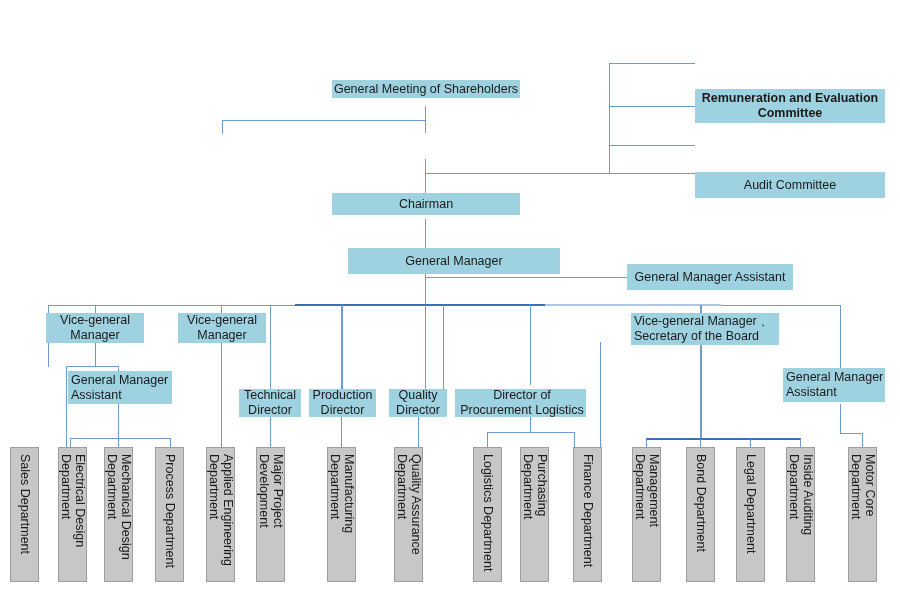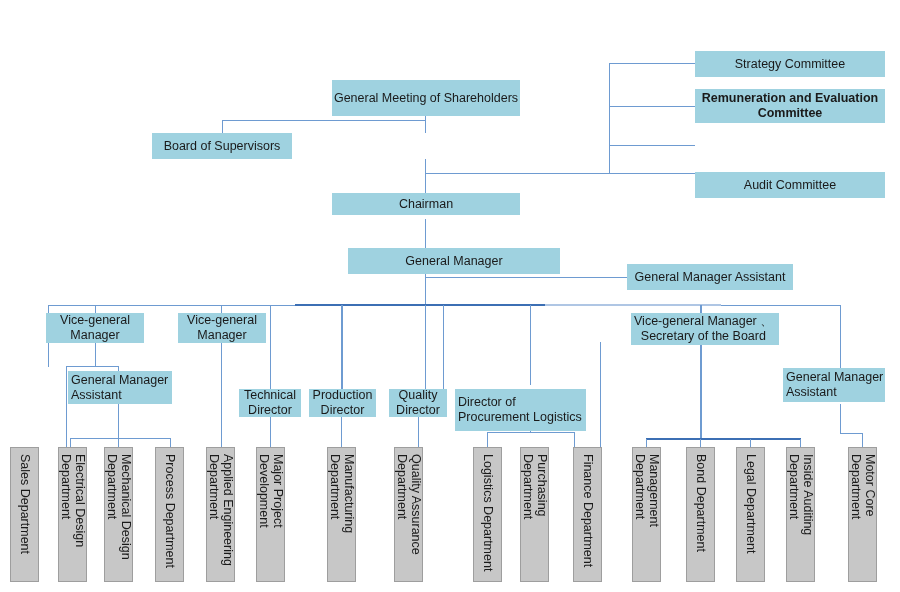--- a/index.html
+++ b/index.html
@@ -136,64 +136,58 @@
   <div class="line thick" style="left:646px; top:438px; width:155px;"></div>
   <div class="line v" style="left:646px; top:439px; height:9px;"></div>
   <div class="line v" style="left:700px; top:439px; height:9px;"></div>
   <div class="line v" style="left:750px; top:439px; height:9px;"></div>
   <div class="line v" style="left:800px; top:439px; height:9px;"></div>
 
   <div class="line v" style="left:840px; top:404px; height:29px;"></div>
   <div class="line h" style="left:840px; top:433px; width:22px;"></div>
   <div class="line v" style="left:862px; top:433px; height:15px;"></div>
 
-  <div class="node blue" style="left:332px; top:80px; width:188px; height:36px;align-items:center;">
+  <div class="node blue" style="left:332px; top:80px; width:188px; height:18px;align-items:center;">
     <span>General Meeting of Shareholders</span>
   </div>
 
-  <div class="node blue" style="left:152px; top:133px; width:140px; height:26px;">
-    <span>Board of Supervisors</span>
-  </div>
 
 
   <div class="node blue" style="left:332px; top:193px; width:188px; height:22px;">
     <span>Chairman</span>
   </div>
 
   <div class="node blue" style="left:332px; top:248px; width:212px; height:26px;margin-left:16px;">
     <span>General Manager</span>
   </div>
 
   <div class="node blue" style="left:627px; top:264px; width:166px; height:26px;">
     <span>General Manager Assistant</span>
   </div>
 
-  <div class="node blue" style="left:695px; top:51px; width:190px; height:26px;">
-    <span>Strategy Committee</span>
-  </div>
 
   <div class="node blue" style="left:695px; top:89px; width:190px; height:34px;font-weight:bold;">
     <span>Remuneration and Evaluation Committee</span>
   </div>
 
 
   <div class="node blue" style="left:695px; top:172px; width:190px; height:26px;">
     <span>Audit Committee</span>
   </div>
 
   <div class="node blue" style="left:46px; top:313px; width:98px; height:30px;">
     <span>Vice-general Manager</span>
   </div>
 
   <div class="node blue" style="left:178px; top:313px; width:88px; height:30px;">
     <span>Vice-general Manager</span>
   </div>
 
 
-  <div class="node blue leftal" style="left:631px; top:313px; width:148px; height:32px; white-space:pre-line;text-align:center;">
+  <div class="node blue leftal" style="left:631px; top:313px; width:148px; height:32px; white-space:pre-line;">
     <span>Vice-general Manager 、
 Secretary of the Board</span>
   </div>
 
   <div class="node blue leftal" style="left:68px; top:371px; width:104px; height:33px;">
     <span>General Manager Assistant</span>
   </div>
 
   <div class="node blue leftal" style="left:783px; top:368px; width:102px; height:34px;">
     <span>General Manager Assistant</span>
@@ -204,21 +198,21 @@
   </div>
 
   <div class="node blue" style="left:309px; top:389px; width:67px; height:28px;">
     <span>Production Director</span>
   </div>
 
   <div class="node blue" style="left:389px; top:389px; width:58px; height:28px;">
     <span>Quality Director</span>
   </div>
 
-  <div class="node blue leftal" style="left:455px; top:389px; width:131px; height:42px;">
+  <div class="node blue leftal" style="left:455px; top:389px; width:131px; height:28px;text-align:center;">
     <span>Director of Procurement Logistics</span>
   </div>
 
   <div class="node gray" style="left:10px;  top:447px; width:29px; height:135px;">
     <span class="lbl">Sales Department</span>
   </div>
   <div class="node gray" style="left:58px;  top:447px; width:29px; height:135px;">
     <span class="lbl">Electrical Design Department</span>
   </div>
   <div class="node gray" style="left:104px; top:447px; width:29px; height:135px;">

